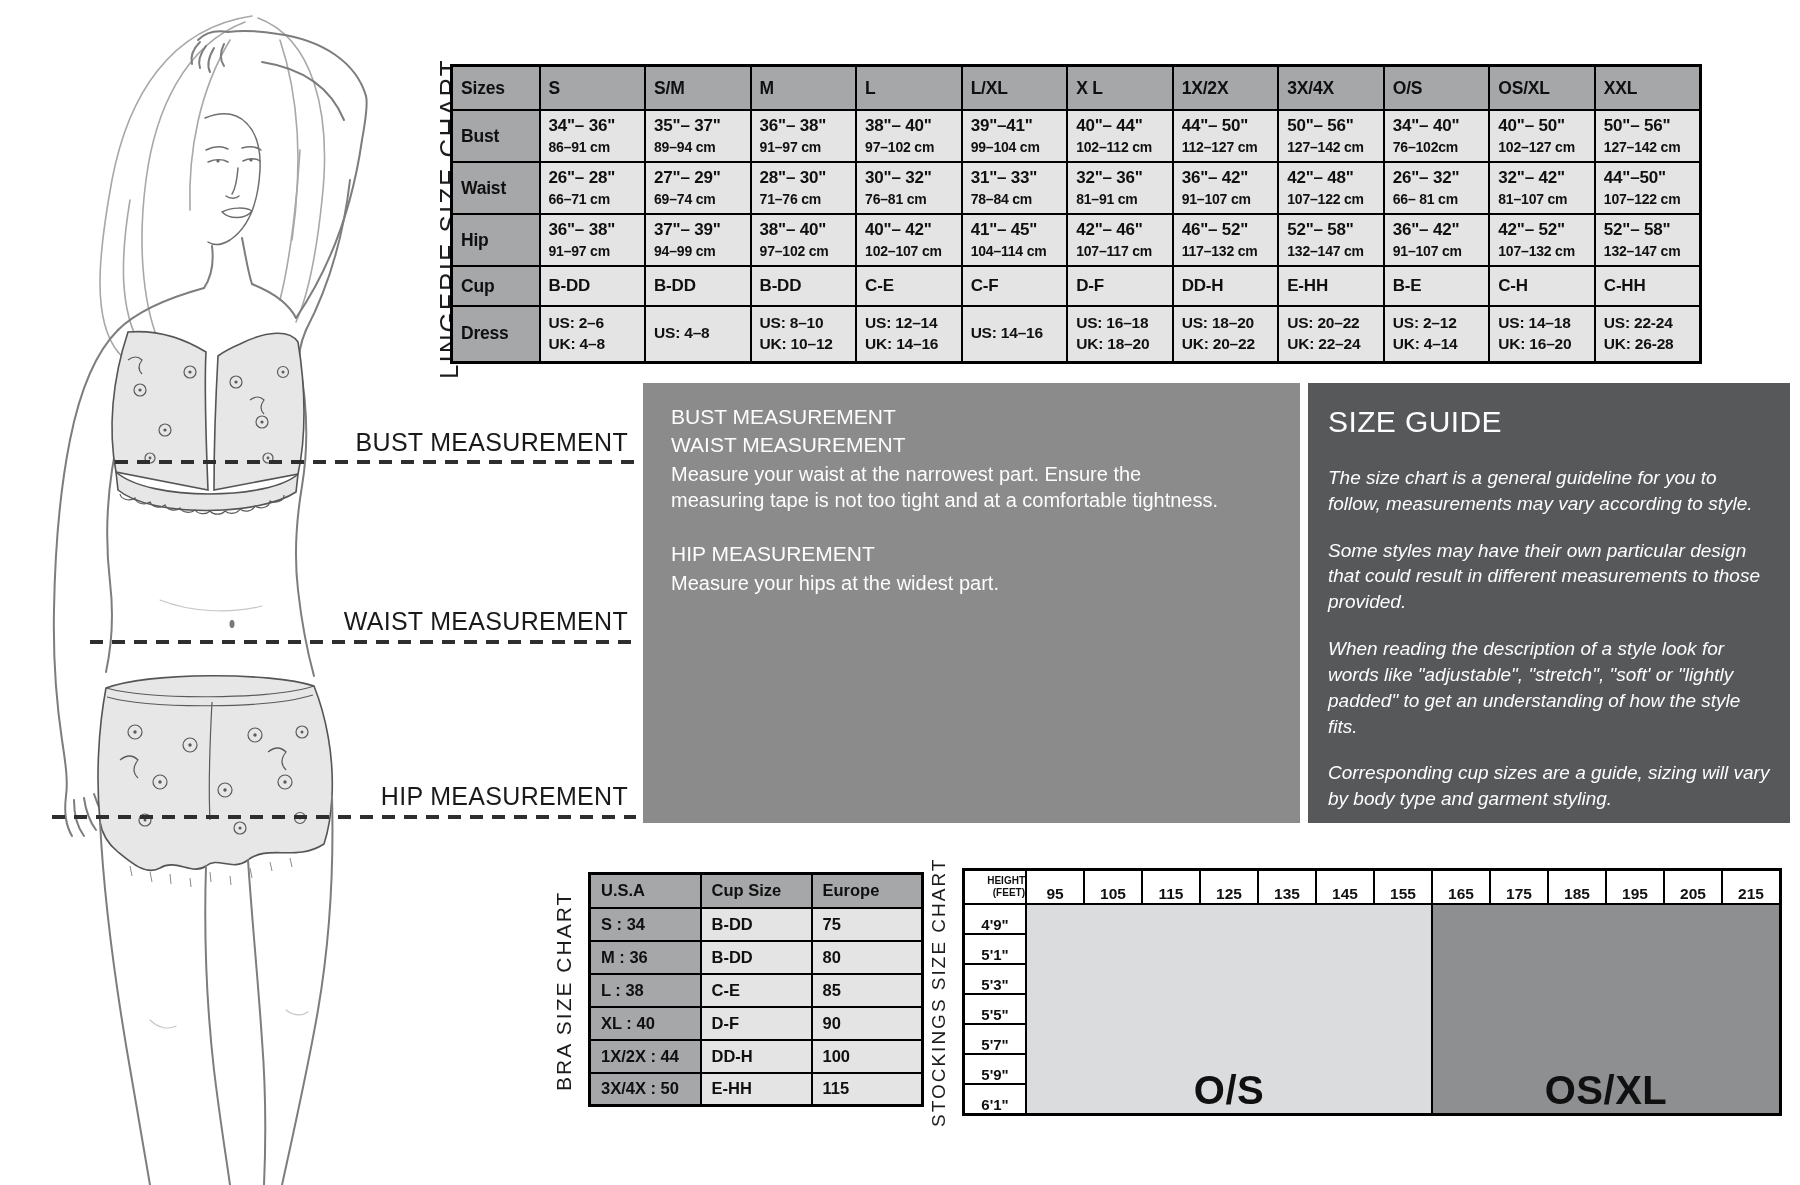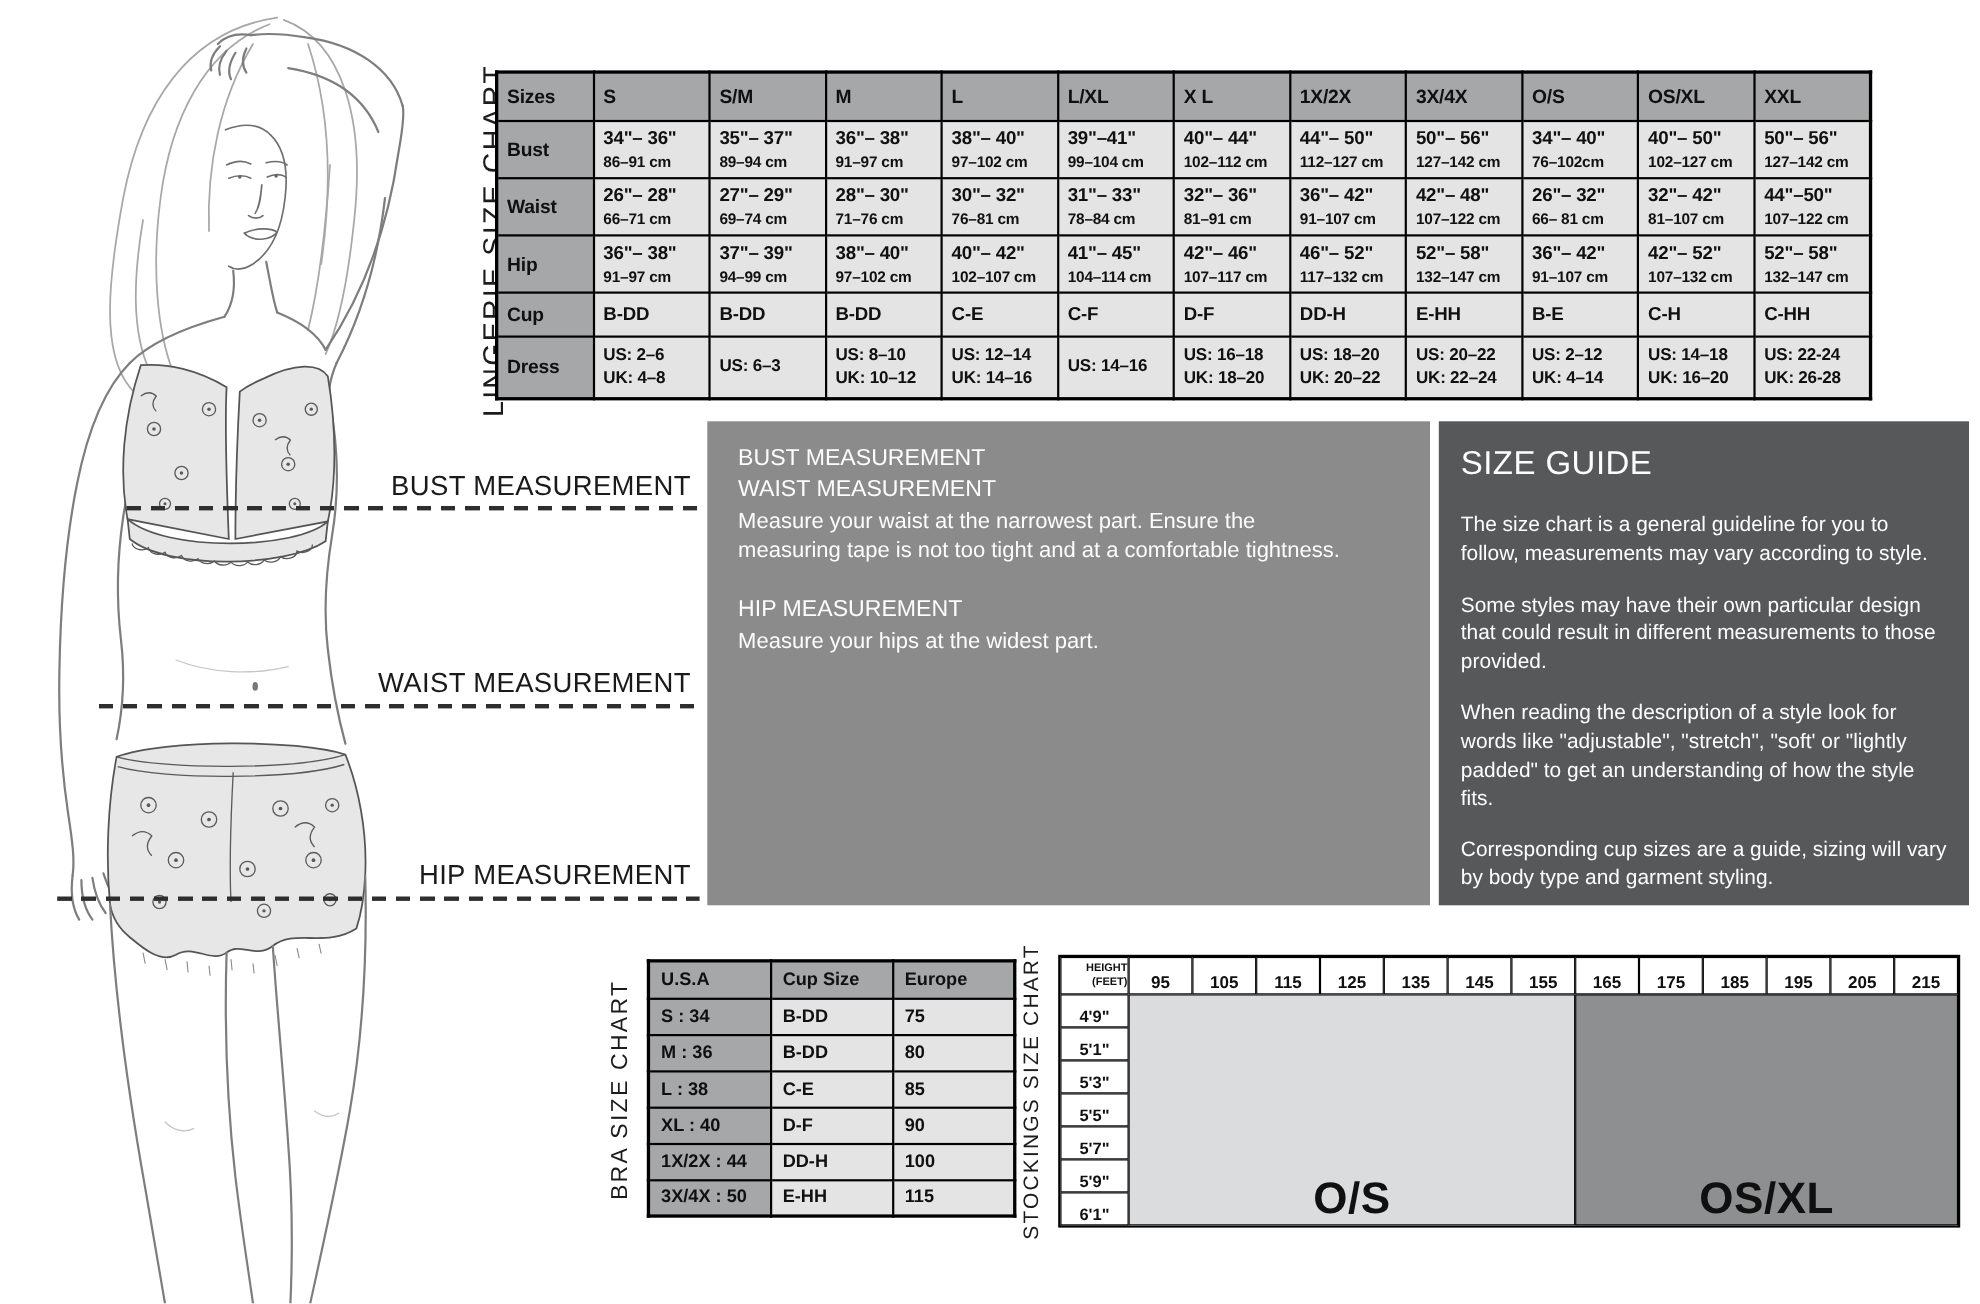--- a/index.html
+++ b/index.html
@@ -46,21 +46,21 @@
 
   
   .how-box{position:absolute;left:643px;top:383px;width:657px;height:440px;background:#8b8b8b;
     color:#fdfdfd;padding:22px 28px;box-sizing:border-box;}
   .how-box h1{font-size:30px;font-weight:400;letter-spacing:0.4px;margin:6px 0 36px;}
   .how-section h2{font-size:21px;font-weight:400;margin:0 0 4px;}
   .how-section p{font-size:20px;font-weight:400;margin:0 0 28px;line-height:1.32;max-width:565px;}
   .guide-box{position:absolute;left:1308px;top:383px;width:482px;height:440px;background:#57585a;
     color:#fdfdfd;padding:16px 20px;box-sizing:border-box;}
   .guide-box h1{font-size:30px;font-weight:400;letter-spacing:0.4px;margin:6px 0 26px;}
-  .guide-box p{font-size:19px;margin:0 0 21px;line-height:1.36;}
+  .guide-box p{font-size:19px;margin:0 0 21px;line-height:1.36;font-style:italic;}
 
   
   .bra-table{position:absolute;left:588px;top:872px;width:336px;
     border-collapse:collapse;table-layout:fixed;border:3px solid #000;}
   .bra-table th,.bra-table td{border:2px solid #000;padding:2px 4px 2px 10px;text-align:left;
     vertical-align:middle;font-weight:bold;font-size:16.5px;color:#101010;}
   .bra-table tr{height:33px;}
   .bra-table tr[data-rowname="header"]{height:34px;}
   .bra-table th{background:#a6a7a9;}
   .bra-table td{background:#e4e4e4;}
@@ -408,21 +408,21 @@
           <td>C-H</td>
           <td>C-HH</td>
         </tr>
         <tr data-rowname="Dress">
           <th class="rowlabel">Dress</th>
           <td>
             <div class="l1">US: 2–6</div>
             <div class="l2">UK: 4–8</div>
           </td>
           <td>
-            <div class="l1">US: 6–3</div>
+            <div class="l1">US: 4–8</div>
           </td>
           <td>
             <div class="l1">US: 8–10</div>
             <div class="l2">UK: 10–12</div>
           </td>
           <td>
             <div class="l1">US: 12–14</div>
             <div class="l2">UK: 14–16</div>
           </td>
           <td>

